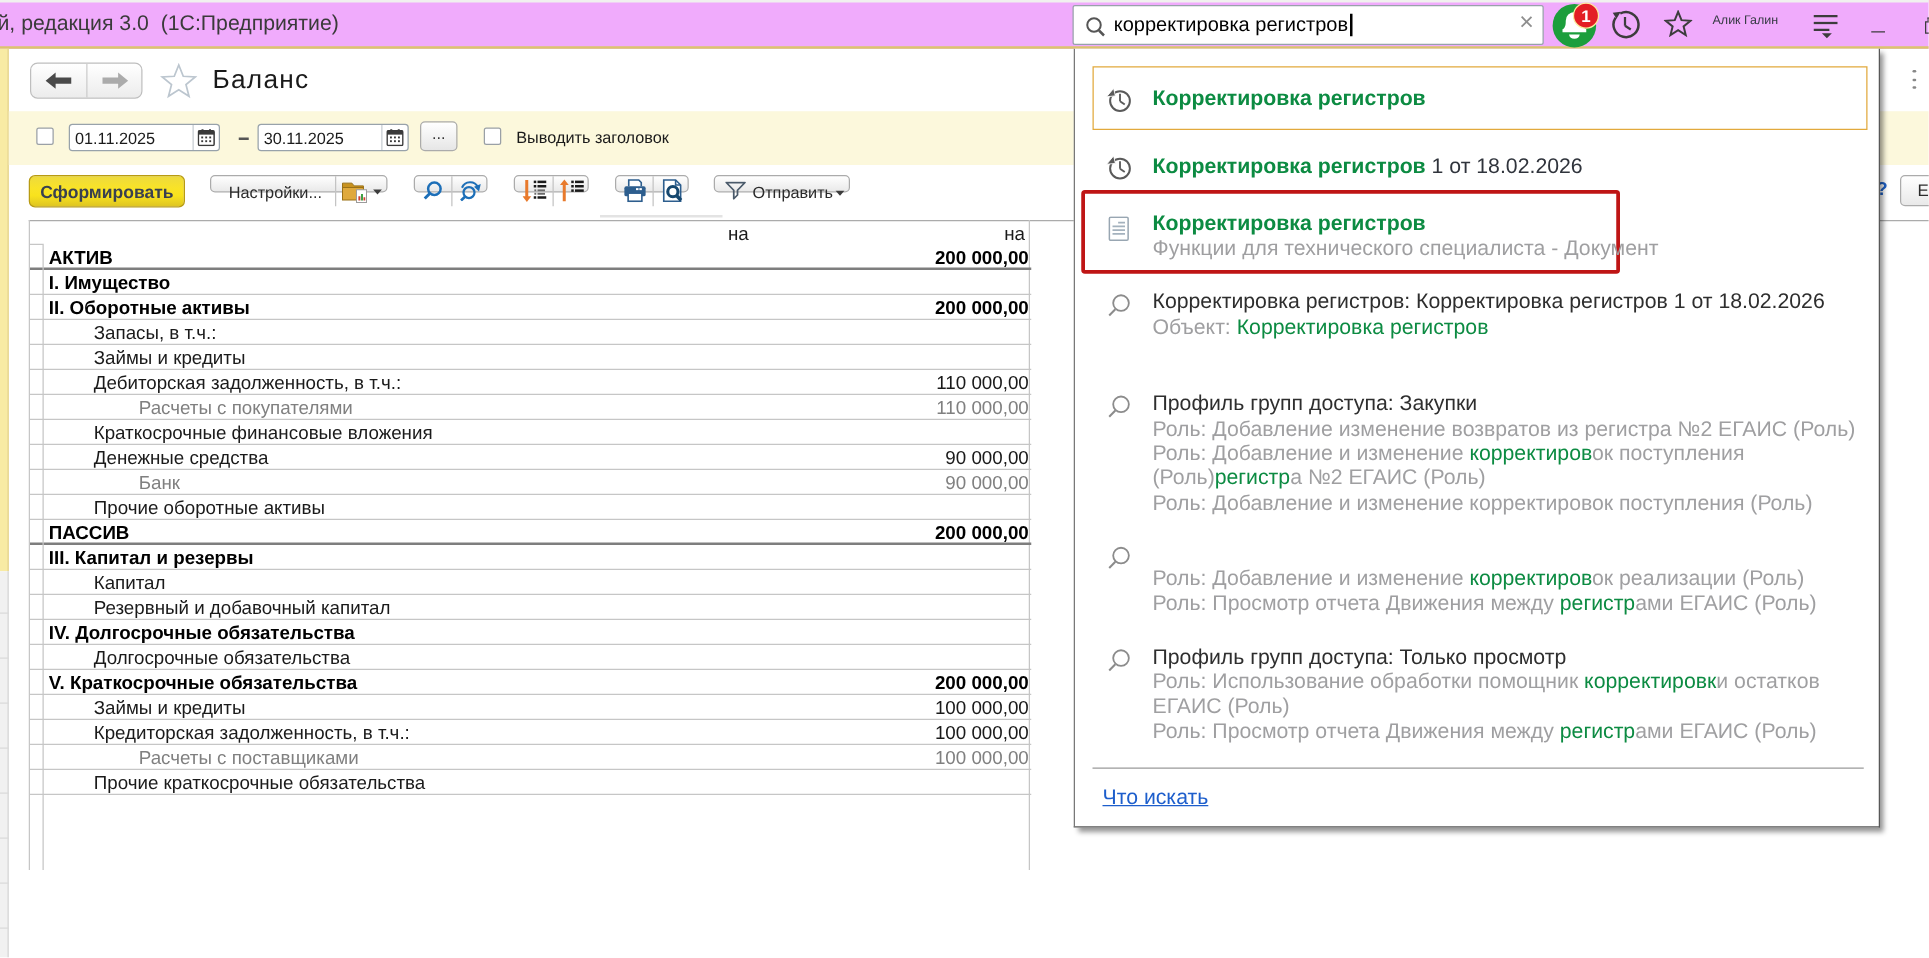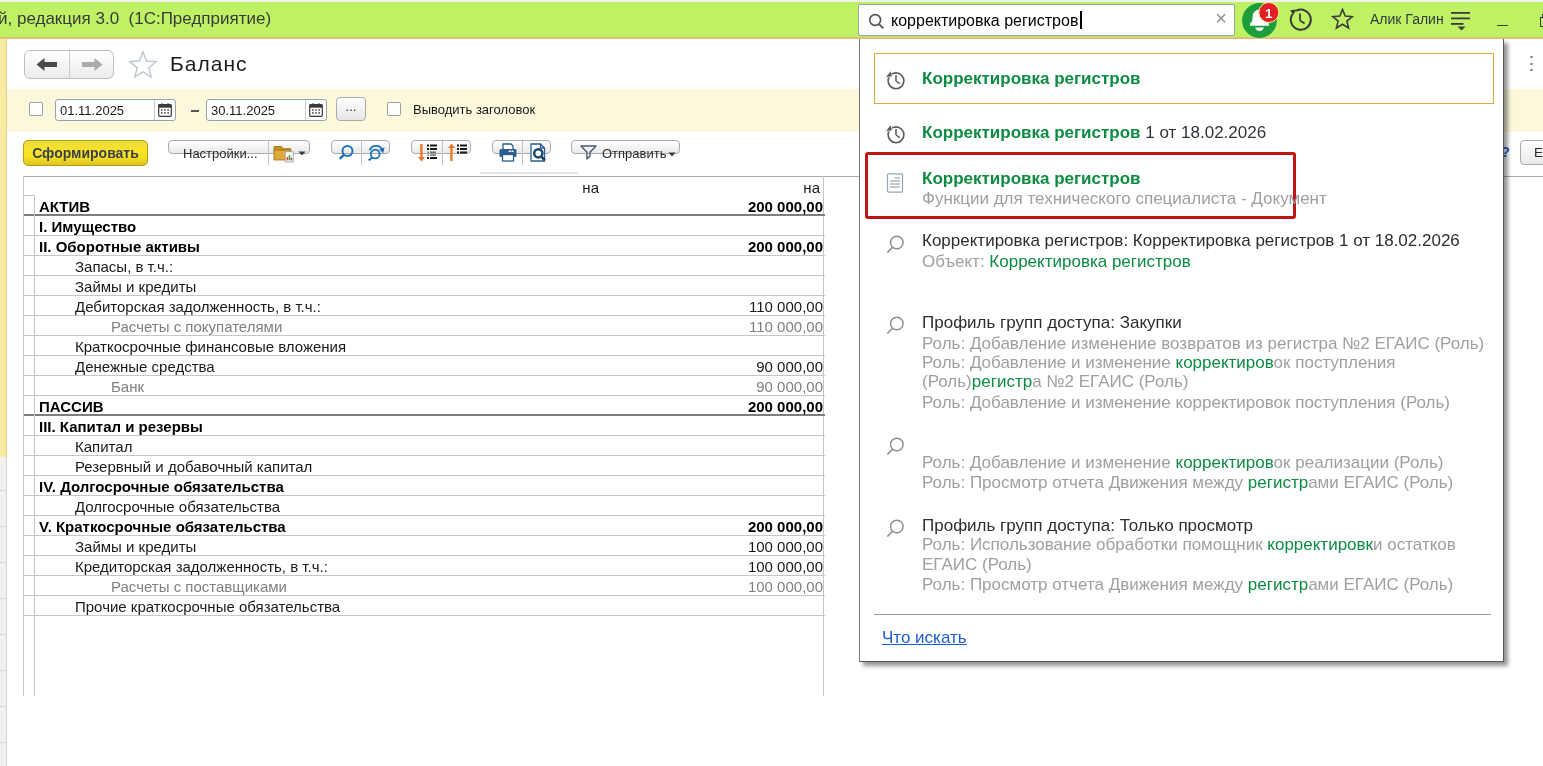--- a/index.html
+++ b/index.html
@@ -2,31 +2,31 @@
 <html><head><meta charset="utf-8">
 <style>
 * { margin:0; padding:0; box-sizing:border-box; }
 html,body { width:1543px; height:766px; overflow:hidden; background:#fff;
   font-family:"Liberation Sans", sans-serif; }
 #app { position:relative; width:1543px; height:766px; overflow:hidden; }
 .abs { position:absolute; }
 
 
 #titlebar { position:absolute; left:0; top:0; width:1543px; height:38.5px;
-  background:#bef264; border-bottom:2px solid #DCC46E; }
+  background:#f0abfc; border-bottom:2px solid #DCC46E; }
 #tbtext { position:absolute; left:-2px; top:9px; font-size:17px; color:#3a3a3a; }
 
 
 #search { position:absolute; left:858px; top:4px; width:377px; height:32px;
   background:#fff; border:1px solid #98A2AA; border-radius:2px; }
 #searchtext { position:absolute; left:32px; top:7px; font-size:16px; color:#000; }
 #caret { position:absolute; left:221px; top:6px; width:1.5px; height:18px; background:#000; }
 #clearx { position:absolute; right:7px; top:2px; font-size:20px; font-weight:normal; color:#8E8E8E; }
 
-#username { position:absolute; left:1370px; top:10.5px; font-size:14px; color:#343A42; }
+#username { position:absolute; left:1370px; top:10.5px; font-size:10px; color:#343A42; }
 #minbtn { position:absolute; left:1496.5px; top:24.5px; width:11.5px; height:1.8px; background:#3C3C3C; }
 
 
 #leftstripe { position:absolute; left:0; top:39px; width:7px; height:418px; background:#F8EBA4; border-right:1px solid #E3D28E; }
 #leftstripe2 { position:absolute; left:0; top:457px; width:7px; height:309px; background:#F1F1F1; border-right:1px solid #D5D5D5; }
 .lsline { position:absolute; left:0; width:7px; height:1px; background:#DADADA; }
 
 
 #navgrp { position:absolute; left:24px; top:50px; width:90px; height:29px;
   border:1px solid #BEBEBE; border-radius:6px;
@@ -345,20 +345,23 @@
           <span class="rt i2">Краткосрочные финансовые вложения</span>
         </div>
       <div class="row">
           <span class="rt i2">Денежные средства</span>
           <span class="rv">90 000,00</span>
         </div>
       <div class="row gray">
           <span class="rt i3">Банк</span>
           <span class="rv">90 000,00</span>
         </div>
+      <div class="row">
+          <span class="rt i2">Прочие оборотные активы</span>
+        </div>
       <div class="row b thick">
           <span class="rt i1">ПАССИВ</span>
           <span class="rv">200 000,00</span>
         </div>
       <div class="row b">
           <span class="rt i1">III. Капитал и резервы</span>
         </div>
       <div class="row">
           <span class="rt i2">Капитал</span>
         </div>

